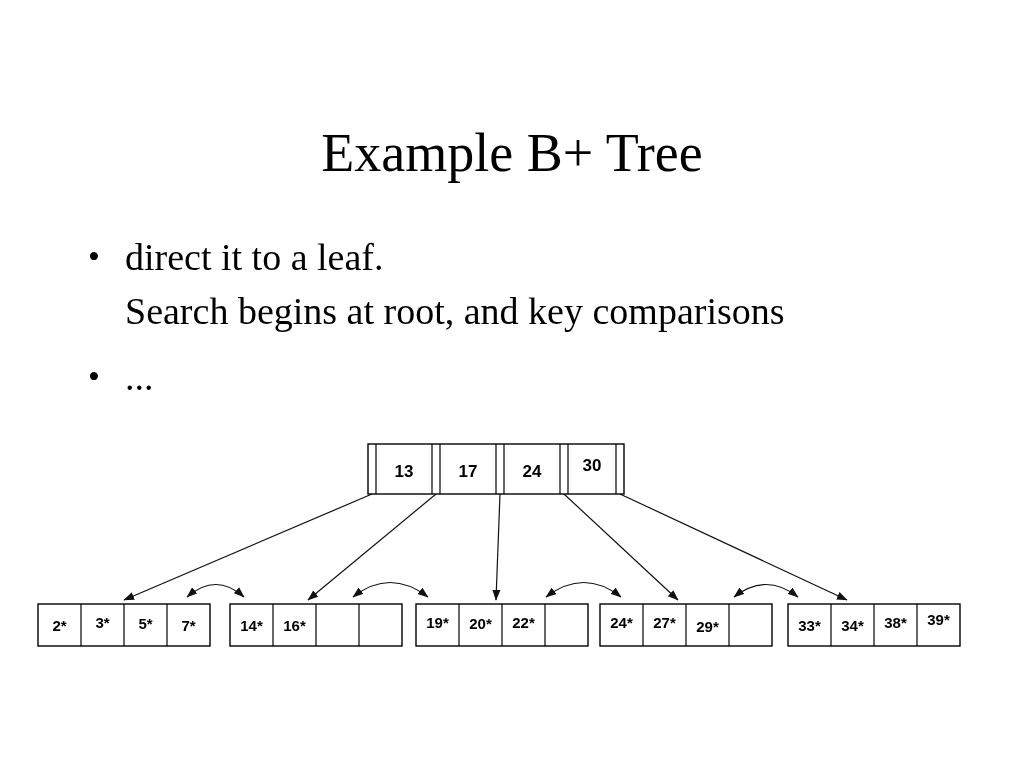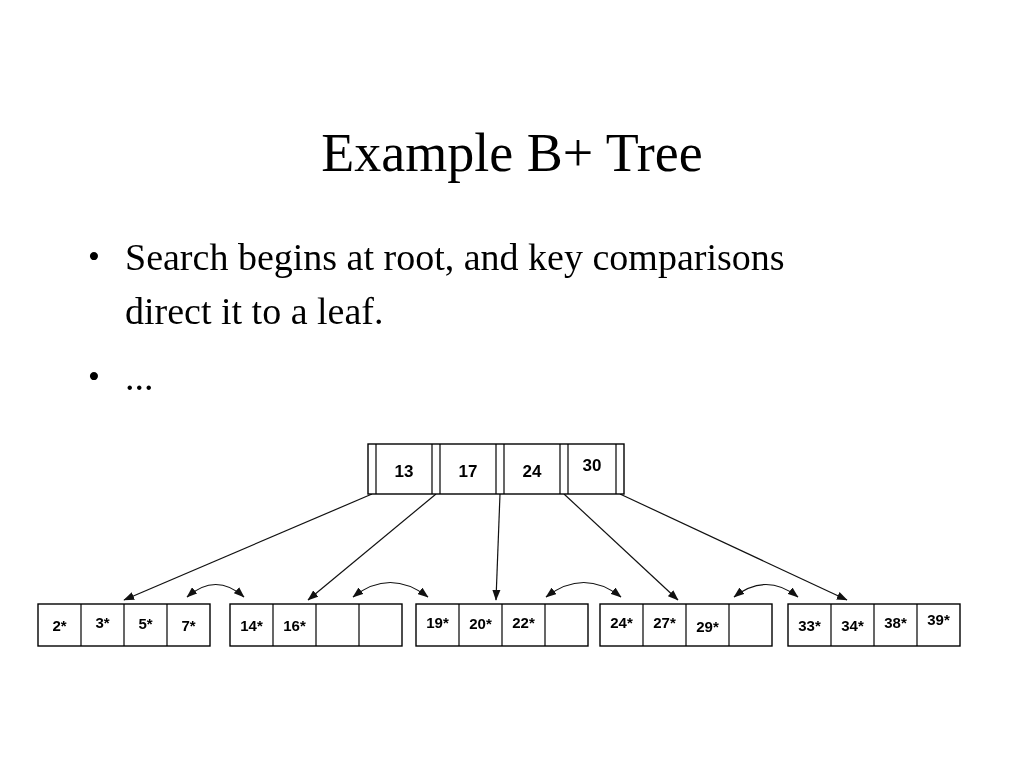--- a/index.html
+++ b/index.html
@@ -50,22 +50,22 @@
 <body>
 
 <div class="slide">
 
   <div class="title">Example B+ Tree</div>
 
   <div class="bullets">
     <div class="bullet-item">
       <div class="bullet-marker">•</div>
       <div class="bullet-lines">
+        <div class="bullet-line">direct it to a leaf.</div>
         <div class="bullet-line">Search begins at root, and key comparisons</div>
-        <div class="bullet-line">direct it to a leaf.</div>
       </div>
     </div>
     <div class="bullet-item">
       <div class="bullet-marker">•</div>
       <div class="bullet-lines">
         <div class="bullet-line">...</div>
       </div>
     </div>
   </div>
 

